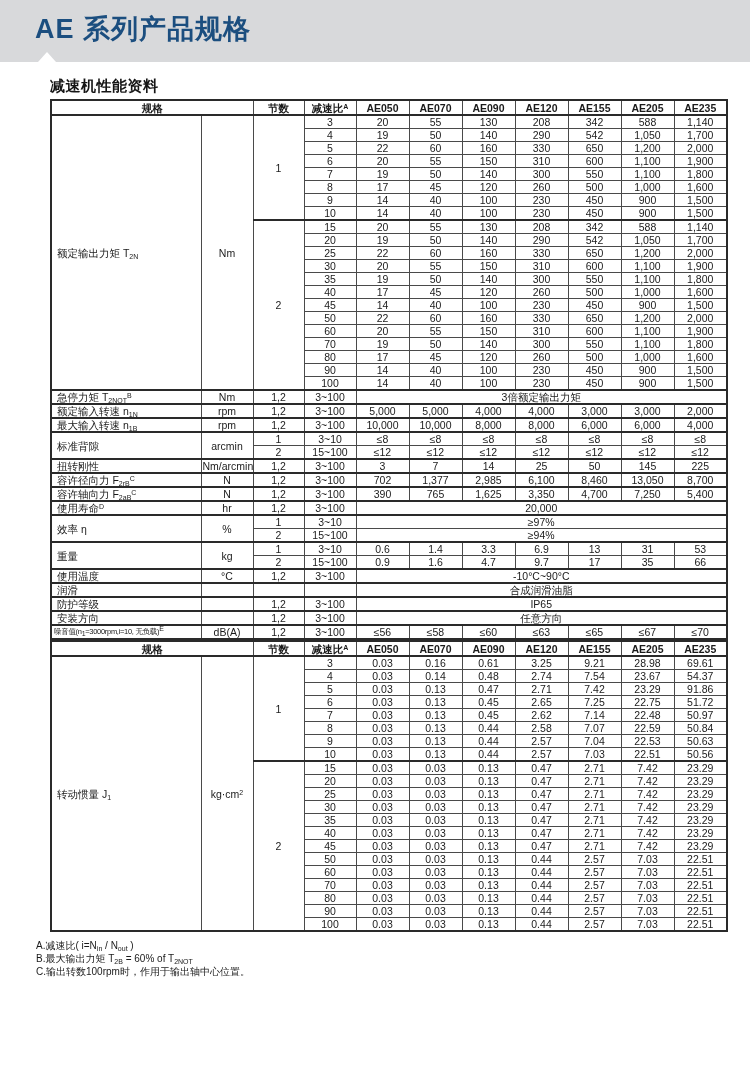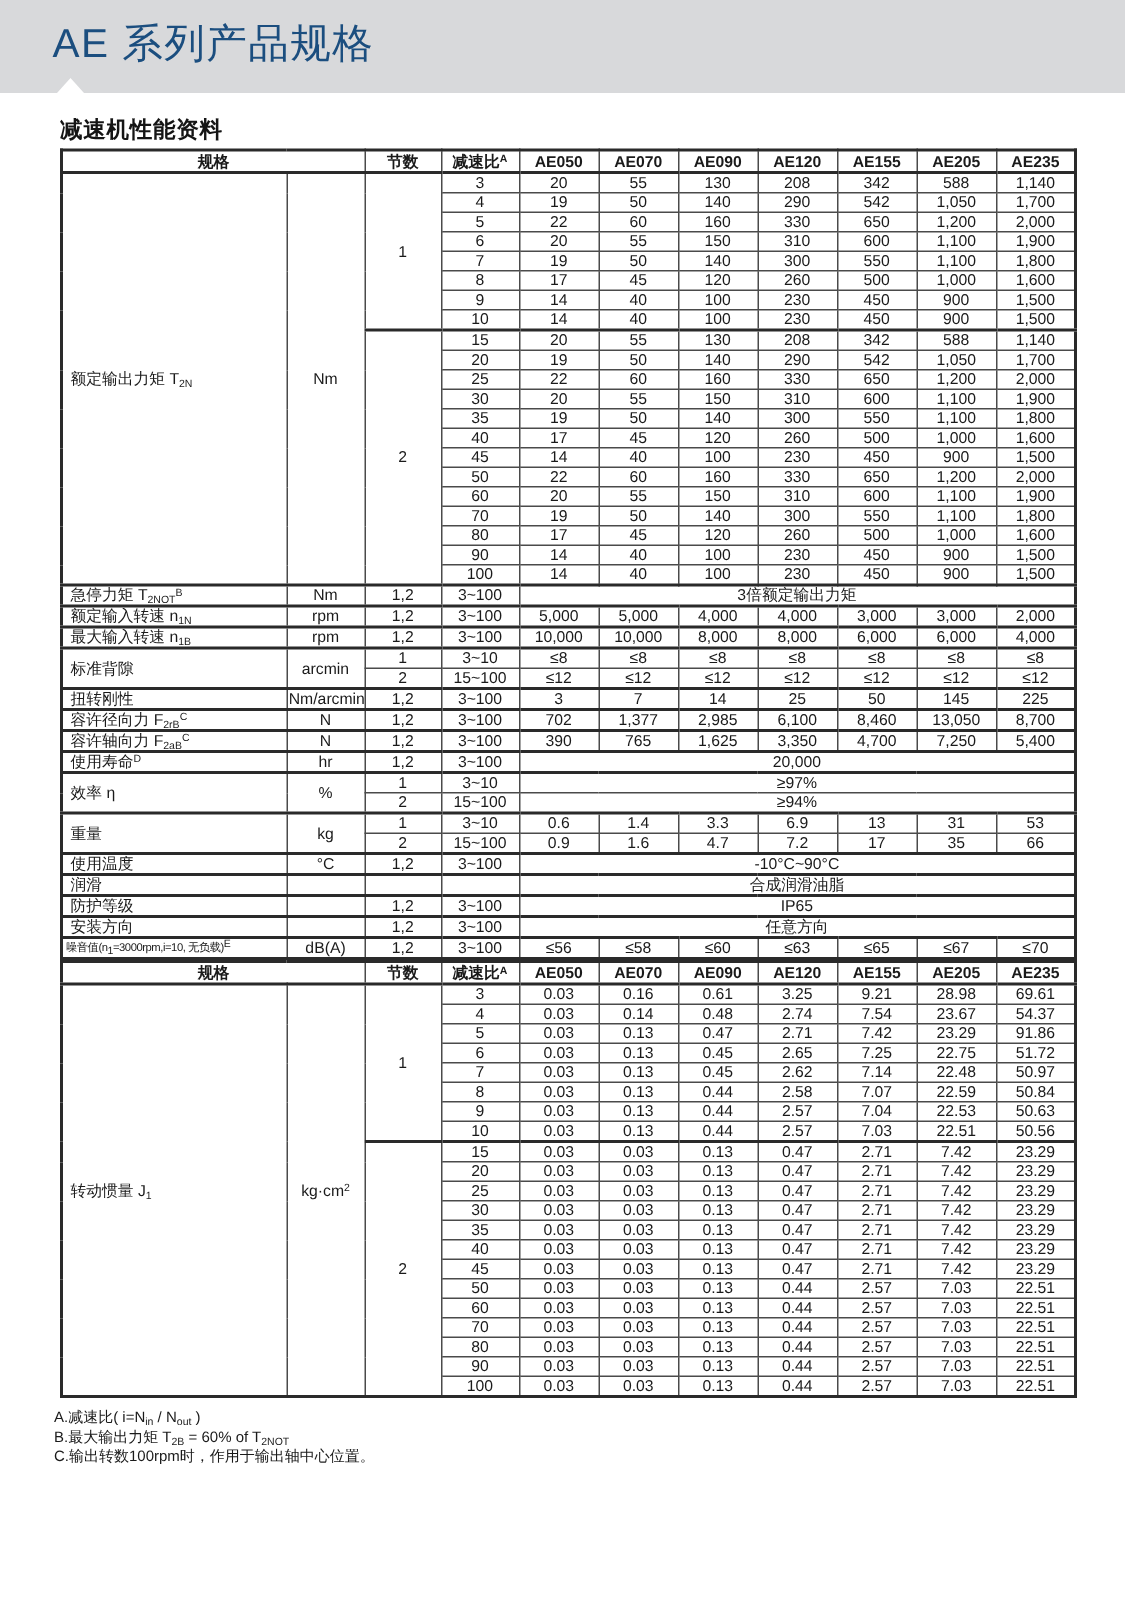--- a/index.html
+++ b/index.html
@@ -9,24 +9,24 @@
     font-family: "Liberation Sans", "DejaVu Sans", sans-serif;
     color:#1c1c1c; overflow:hidden;
   }
   .band { position:relative; height:62px; background:#d8d9db; }
   .band::after {
     content:""; position:absolute; left:38px; bottom:0; width:0; height:0;
     border-left:9px solid transparent; border-right:9px solid transparent;
     border-bottom:10px solid #ffffff;
   }
   .band h1 {
-    margin:0; padding:11px 0 0 35px; font-size:27px; font-weight:normal;
+    margin:0; padding:11px 0 0 35px; font-size:27px; font-weight:bold;
     color:#1b4e7f; letter-spacing:1px;
   }
-  .content { padding:0 40px; }
+  .content { padding:0 40px;margin-left:10px; }
   h2.sec-title {
     margin:15px 0 3px 0; font-size:15px; font-weight:bold;
     color:#151515; letter-spacing:0.5px;
   }
   table {
     border-collapse:collapse; table-layout:fixed; width:678px;
     border:2px solid #2a2a2a;
   }
   th, td {
     border:1px solid #4a4a4a; font-size:10.5px; text-align:center;
@@ -424,21 +424,21 @@
           <td class="grp">13</td>
           <td class="grp">31</td>
           <td class="grp">53</td>
         </tr>
         <tr>
           <td class="">2</td>
           <td class="">15~100</td>
           <td class="">0.9</td>
           <td class="">1.6</td>
           <td class="">4.7</td>
-          <td class="">7.2</td>
+          <td class="">9.7</td>
           <td class="">17</td>
           <td class="">35</td>
           <td class="">66</td>
         </tr>
         <tr>
           <td class="lbl grp">使用温度</td>
           <td class="grp">°C</td>
           <td class="grp">1,2</td>
           <td class="grp">3~100</td>
           <td colspan="7" class="grp">-10°C~90°C</td>

